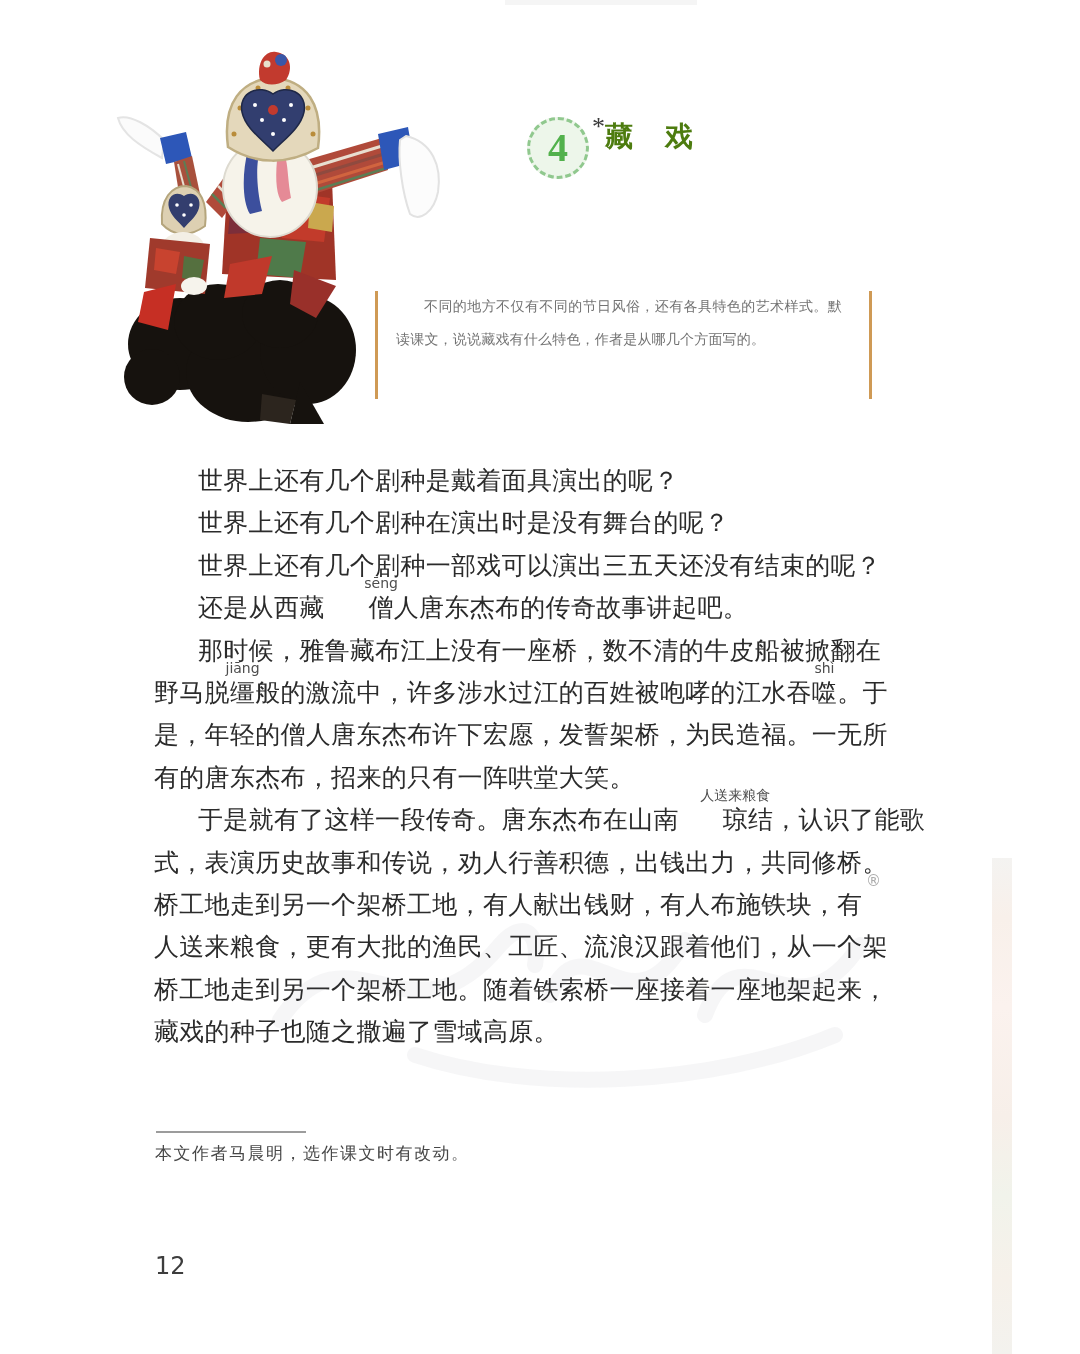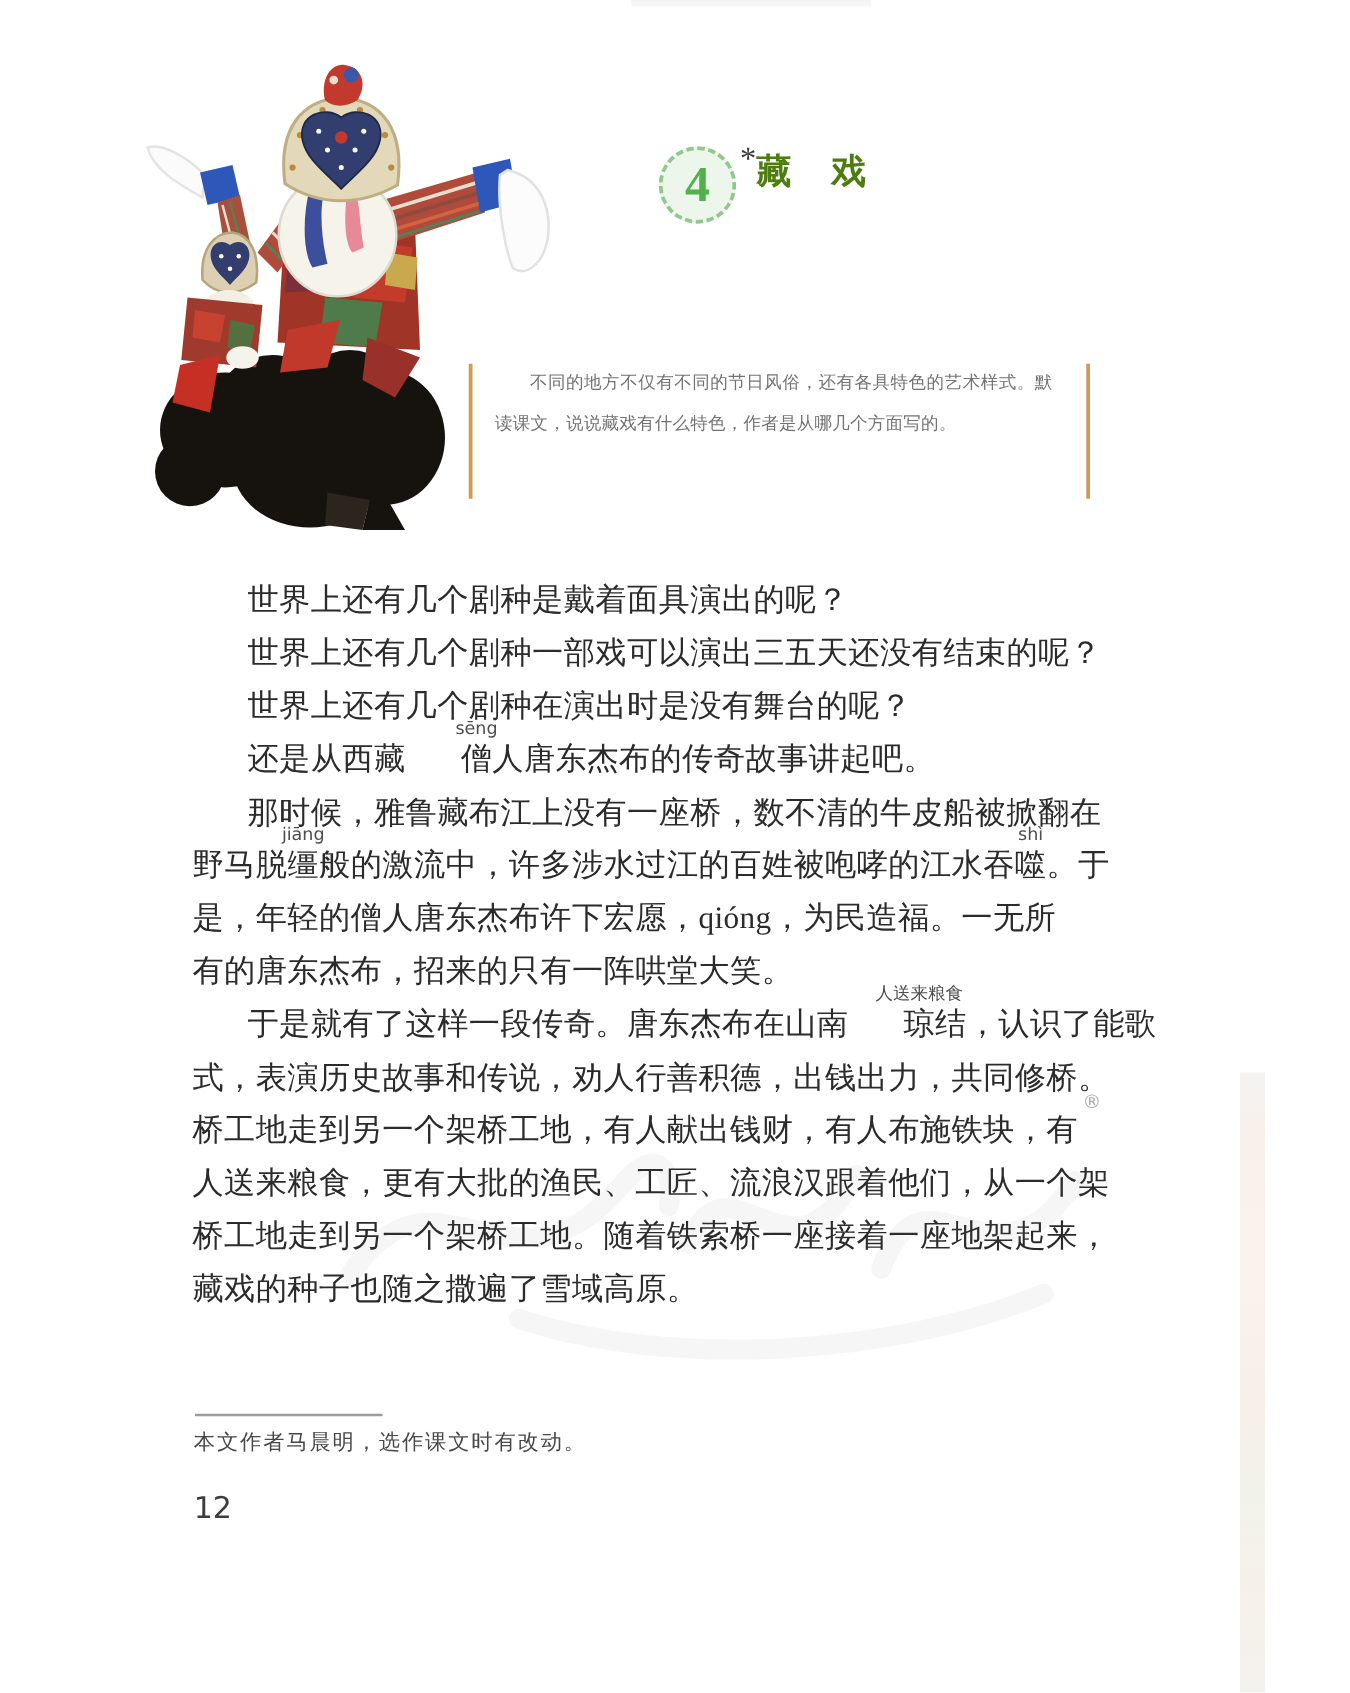--- a/index.html
+++ b/index.html
@@ -45,21 +45,21 @@
   .rt{
     position:absolute;left:50%;top:-11px;transform:translateX(-50%);
     font-style:normal;font-size:14px;line-height:1;color:#4d4d4d;
     font-family:"DejaVu Sans",sans-serif;letter-spacing:0;white-space:nowrap;
   }
 
   
   #footnote-rule{left:156px;top:1131px;width:150px;height:2px;background:#9c9c9c;}
   #footnote{left:155px;top:1142px;font-size:17px;color:#474747;letter-spacing:1.5px;}
 
-  #page-number{left:155px;top:1192px;font-size:24px;color:#3d3d3d;font-family:"DejaVu Sans",sans-serif;}
+  #page-number{left:155px;top:1252px;font-size:24px;color:#3d3d3d;font-family:"DejaVu Sans",sans-serif;}
 
   
   #watermark{left:235px;top:805px;width:650px;height:310px;pointer-events:none;}
   #watermark-registered{left:866px;top:872px;font-size:15px;color:#ababab;font-family:"DejaVu Sans",sans-serif;}
 
   
   #dancers-photo{left:110px;top:42px;width:350px;height:385px;}
 </style>
 </head>
 <body>
@@ -155,26 +155,26 @@
   <h1 class="abs" id="lesson-title" style="margin:0;">藏　戏</h1>
 
   <div class="abs" id="intro-box">
     <div class="intro-bar" id="intro-bar-left"></div>
     <div class="intro-bar" id="intro-bar-right"></div>
     <div id="intro-text">不同的地方不仅有不同的节日风俗，还有各具特色的艺术样式。默读课文，说说藏戏有什么特色，作者是从哪几个方面写的。</div>
   </div>
 
   <div class="abs" id="body-text">
       <div class="text-line indent">世界上还有几个剧种是戴着面具演出的呢？</div>
+      <div class="text-line indent">世界上还有几个剧种在演出时是没有舞台的呢？</div>
       <div class="text-line indent">世界上还有几个剧种一部戏可以演出三五天还没有结束的呢？</div>
-      <div class="text-line indent">世界上还有几个剧种在演出时是没有舞台的呢？</div>
       <div class="text-line indent">还是从西藏<span class="rb">僧<i class="rt">sēng</i></span>人唐东杰布的传奇故事讲起吧。</div>
       <div class="text-line indent">那时候，雅鲁藏布江上没有一座桥，数不清的牛皮船被掀翻在</div>
       <div class="text-line">野马脱<span class="rb">缰<i class="rt">jiāng</i></span>般的激流中，许多涉水过江的百姓被咆哮的江水吞<span class="rb">噬<i class="rt">shì</i></span>。于</div>
-      <div class="text-line">是，年轻的僧人唐东杰布许下宏愿，qióng，为民造福。一无所</div>
+      <div class="text-line">是，年轻的僧人唐东杰布许下宏愿，发誓架桥，为民造福。一无所</div>
       <div class="text-line">有的唐东杰布，招来的只有一阵哄堂大笑。</div>
       <div class="text-line indent">于是就有了这样一段传奇。唐东杰布在山南<span class="rb">琼<i class="rt">人送来粮食</i></span>结，认识了能歌</div>
       <div class="text-line">式，表演历史故事和传说，劝人行善积德，出钱出力，共同修桥。</div>
       <div class="text-line">桥工地走到另一个架桥工地，有人献出钱财，有人布施铁块，有</div>
       <div class="text-line">人送来粮食，更有大批的渔民、工匠、流浪汉跟着他们，从一个架</div>
       <div class="text-line">桥工地走到另一个架桥工地。随着铁索桥一座接着一座地架起来，</div>
       <div class="text-line">藏戏的种子也随之撒遍了雪域高原。</div>
     </div>
 
   <svg class="abs" id="watermark" viewBox="0 0 650 310" xmlns="http://www.w3.org/2000/svg">

